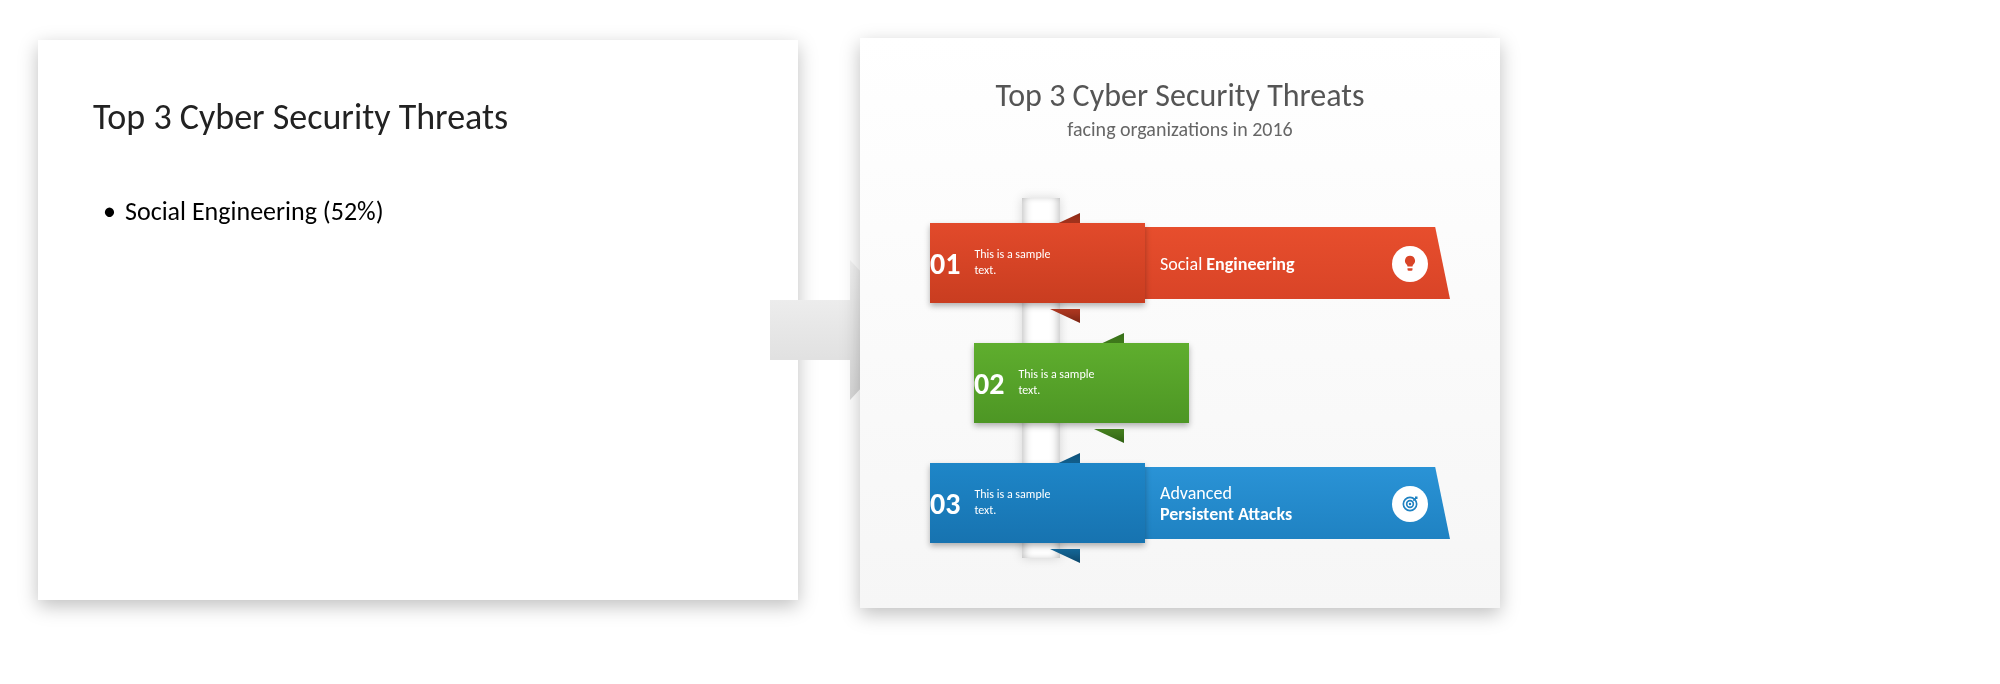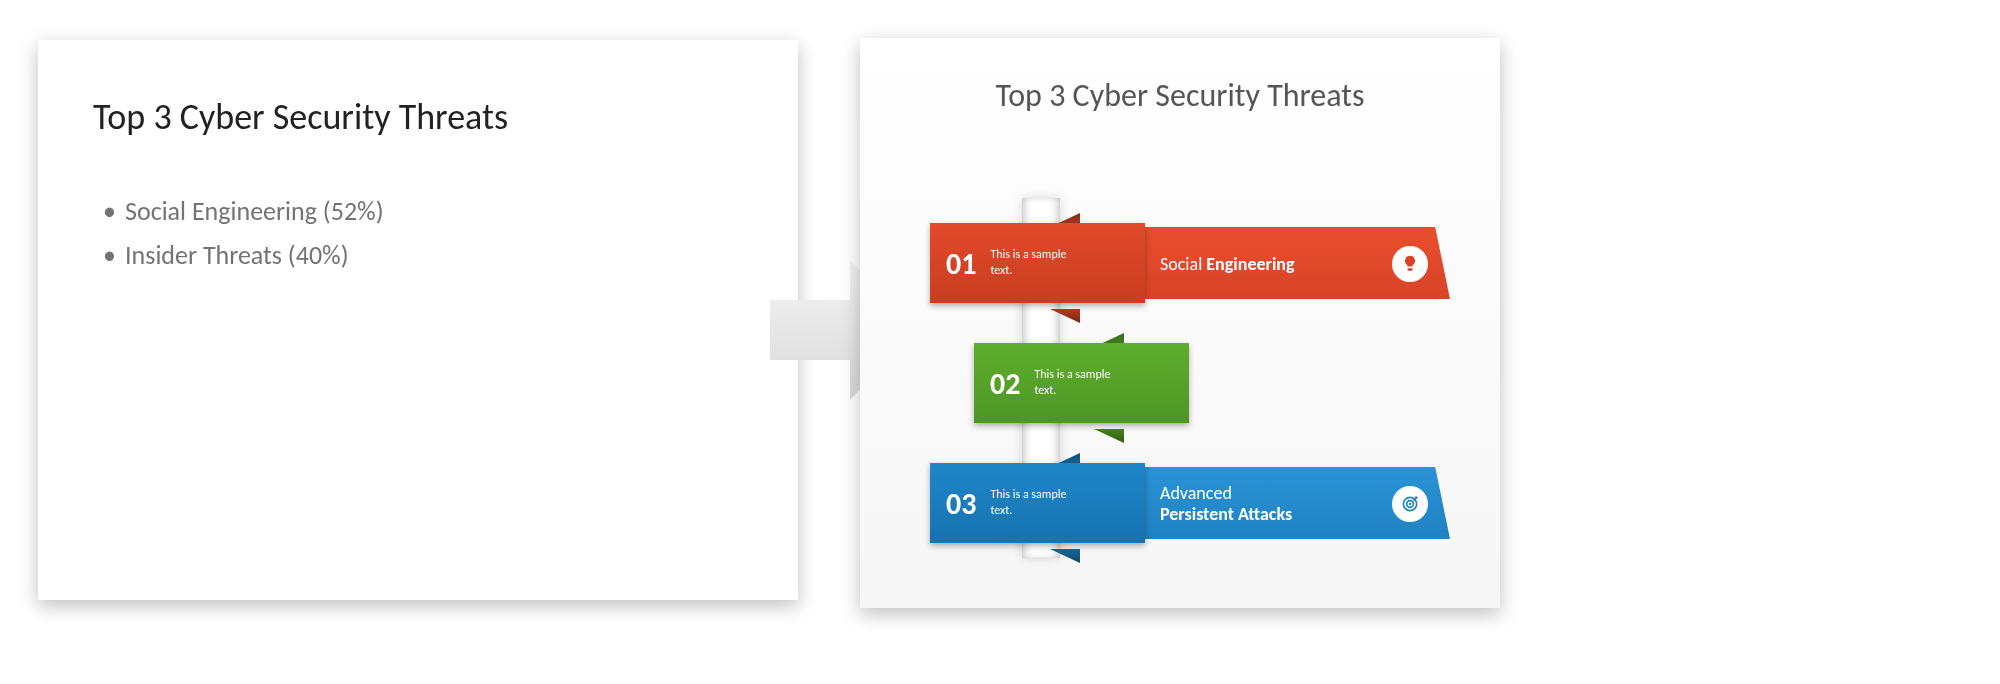--- a/index.html
+++ b/index.html
@@ -35,21 +35,21 @@
     background: linear-gradient(#ffffff, #f6f6f6);
   }
   .left-title {
     font-size: 36px;
     color: #222;
     font-weight: 400;
     margin-bottom: 50px;
   }
   .bullets {
     font-size: 26px;
-    color: #737373;
+    color: #000000;
     line-height: 1.7;
     padding-left: 10px;
   }
   .bullets li { list-style: none; position: relative; padding-left: 22px; }
   .bullets li::before { content: "•"; position: absolute; left: 0; }
   .arrow {
     position: absolute;
     left: 760px;
     top: 240px;
     width: 160px;
@@ -96,21 +96,21 @@
   .row3 { top: 265px; }
   .tab {
     position: absolute;
     left: 0;
     top: 0;
     width: 215px;
     height: 80px;
     color: #fff;
     display: flex;
     align-items: center;
-    padding-left: 16px;
+    padding-left: 0;
     z-index: 3;
     box-shadow: 0 3px 6px rgba(0,0,0,0.3);
   }
   .tab::after {
     
     content: "";
     position: absolute;
     right: 0;
     bottom: -10px;
     width: 0;
@@ -178,38 +178,38 @@
 </style>
 </head>
 <body>
 
 <div class="canvas">
 
   <div class="slide slide-left">
     <div class="left-title">Top 3 Cyber Security Threats</div>
     <ul class="bullets">
       <li>Social Engineering (52%)</li>
-      <li>Insider Threats (40%)</li>
     </ul>
   </div>
 
   <div class="arrow">
     <svg viewBox="0 0 160 180">
       <defs>
         <linearGradient id="ag" x1="0" y1="0" x2="0" y2="1">
           <stop offset="0" stop-color="#f4f4f4"></stop>
           <stop offset="1" stop-color="#d9d9d9"></stop>
         </linearGradient>
       </defs>
       <path d="M10 60 L90 60 L90 20 L155 90 L90 160 L90 120 L10 120 Z" fill="url(#ag)"></path>
     </svg>
   </div>
 
   <div class="slide slide-right">
     <div class="right-title">Top 3 Cyber Security Threats</div>
+    <div class="right-sub">facing organizations in 2016</div>
 
     <div class="ribbons">
       <div class="spine-shadow"></div>
 
       <div class="row row1">
         <div class="fold fold-red-t"></div>
         <div class="fold fold-red-b"></div>
         <div class="tab c-red-tab">
           <div class="tab-num">01</div>
           <div class="tab-text">This is a sample text.</div>

